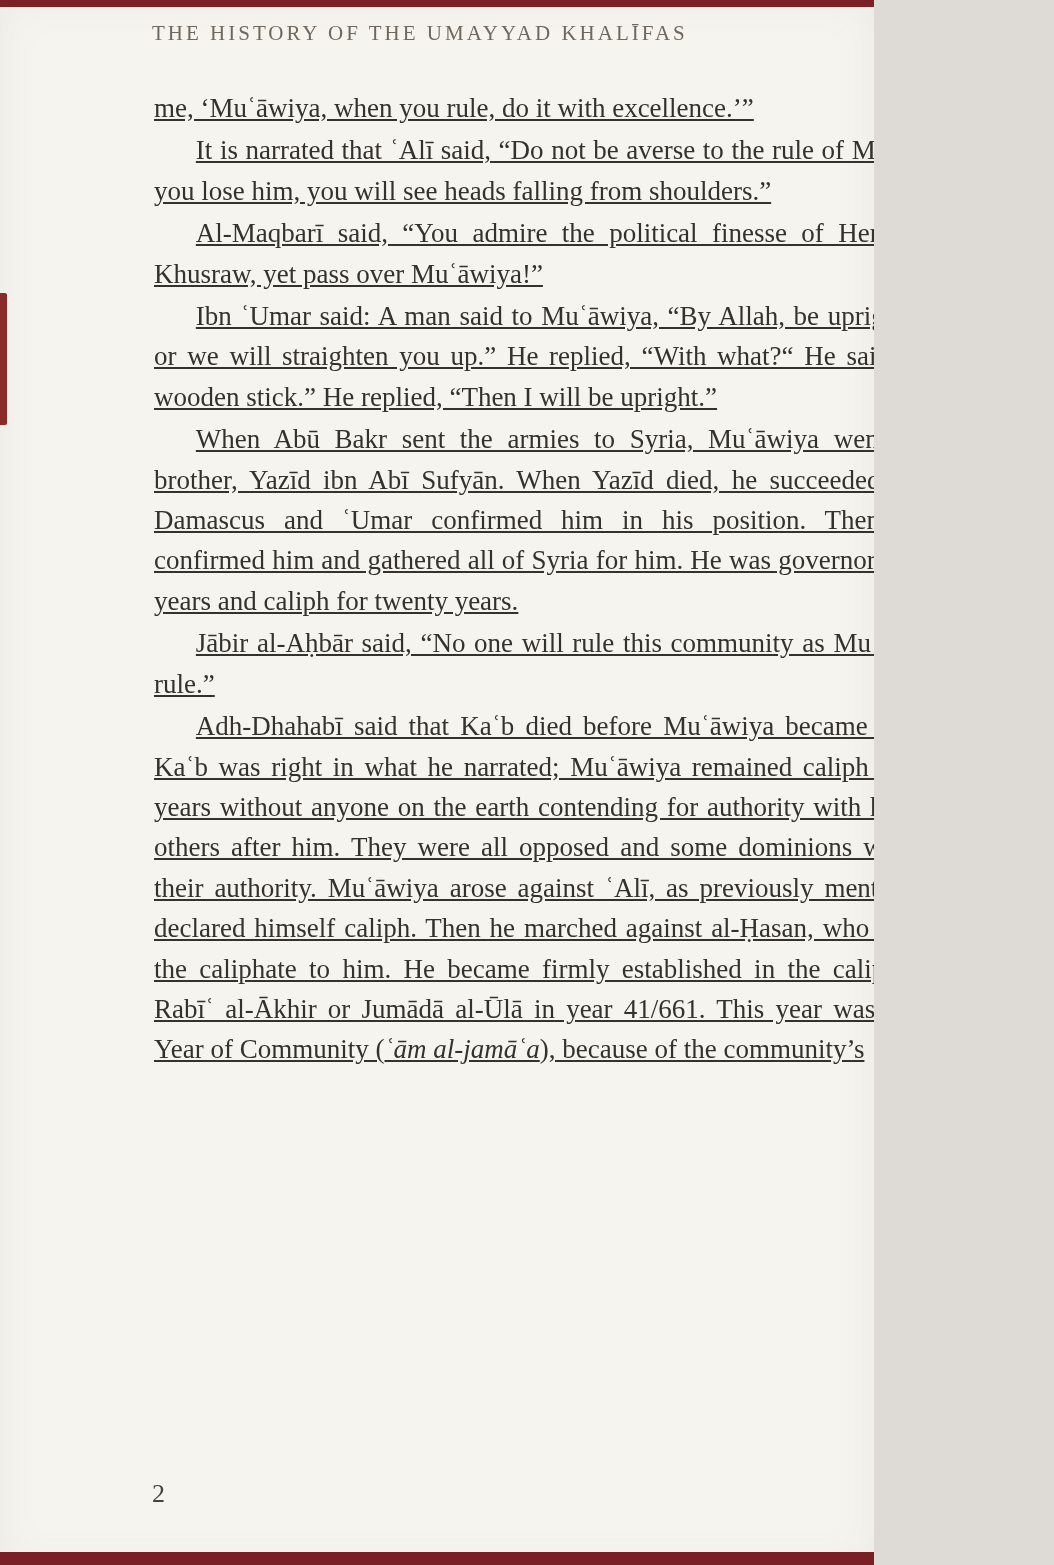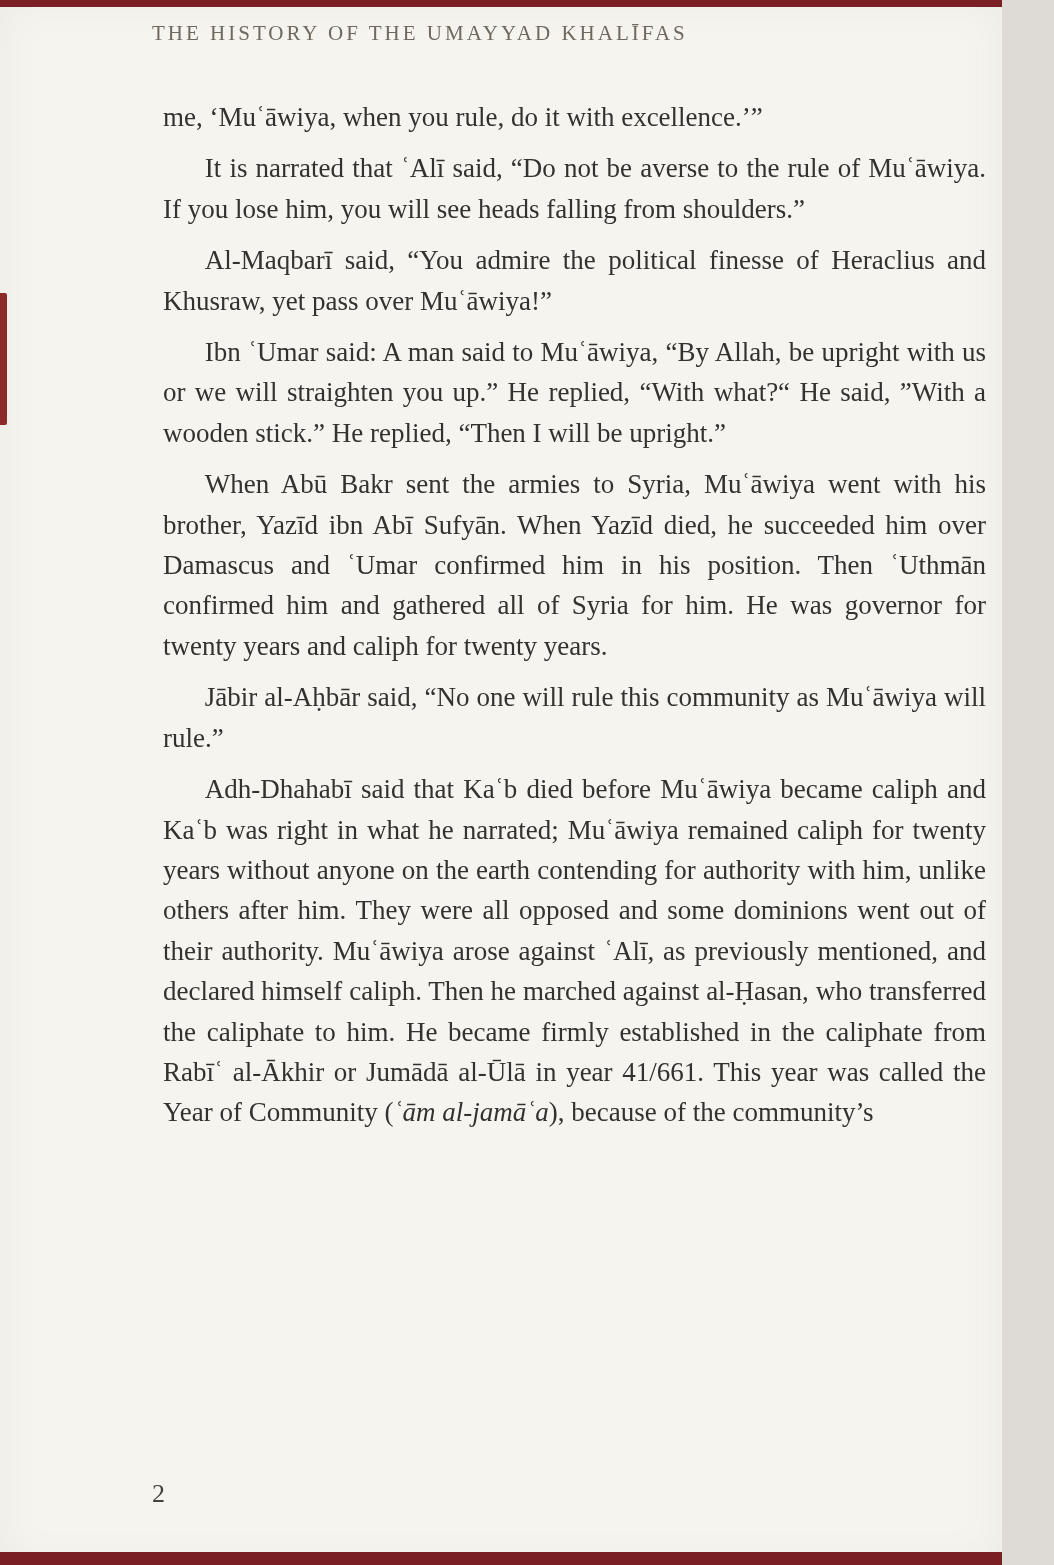--- a/index.html
+++ b/index.html
@@ -1,18 +1,18 @@
 <!DOCTYPE html>
 <html><head>
 <meta charset="utf-8">
 <style>
   html,body{margin:0;padding:0;background:#dedbd6;}
   .page{
     position:relative;
-    width:1002px;height:1565px;
+    width:874px;height:1565px;
     background:#f6f4ef;
     overflow:hidden;
     font-family:"Liberation Serif","DejaVu Serif",serif;
     box-shadow:inset 0 0 40px rgba(120,110,95,0.08);
   }
   .edge{position:absolute;background:#7b2125;}
   .edge-top{top:0;left:0;width:100%;height:7px;}
   .edge-bottom{bottom:0;left:0;width:100%;height:13px;background:#7a2024;}
   .edge-left{left:0;top:293px;width:7px;height:132px;background:#8b2a27;border-radius:0 2px 2px 0;}
   .running-head{
@@ -20,21 +20,21 @@
     font-size:21px;letter-spacing:3px;
     color:#6e685e;white-space:nowrap;
   }
   .body-text{
     position:absolute;top:86px;left:152px;width:845px;
     color:#34322e;
     font-size:27px;line-height:40.4px;
     text-align:justify;
     text-justify:inter-word;
   }
-  .para{margin:11px;text-indent:1.55em;}
+  .para{margin:2px;text-indent:1.55em;text-decoration:underline;}
   .para.first{text-indent:0;}
   .para em{font-style:italic;}
   .page-number{
     position:absolute;left:152px;bottom:56px;
     font-size:26px;color:#45433e;
   }
 </style>
 </head>
 <body>
 

